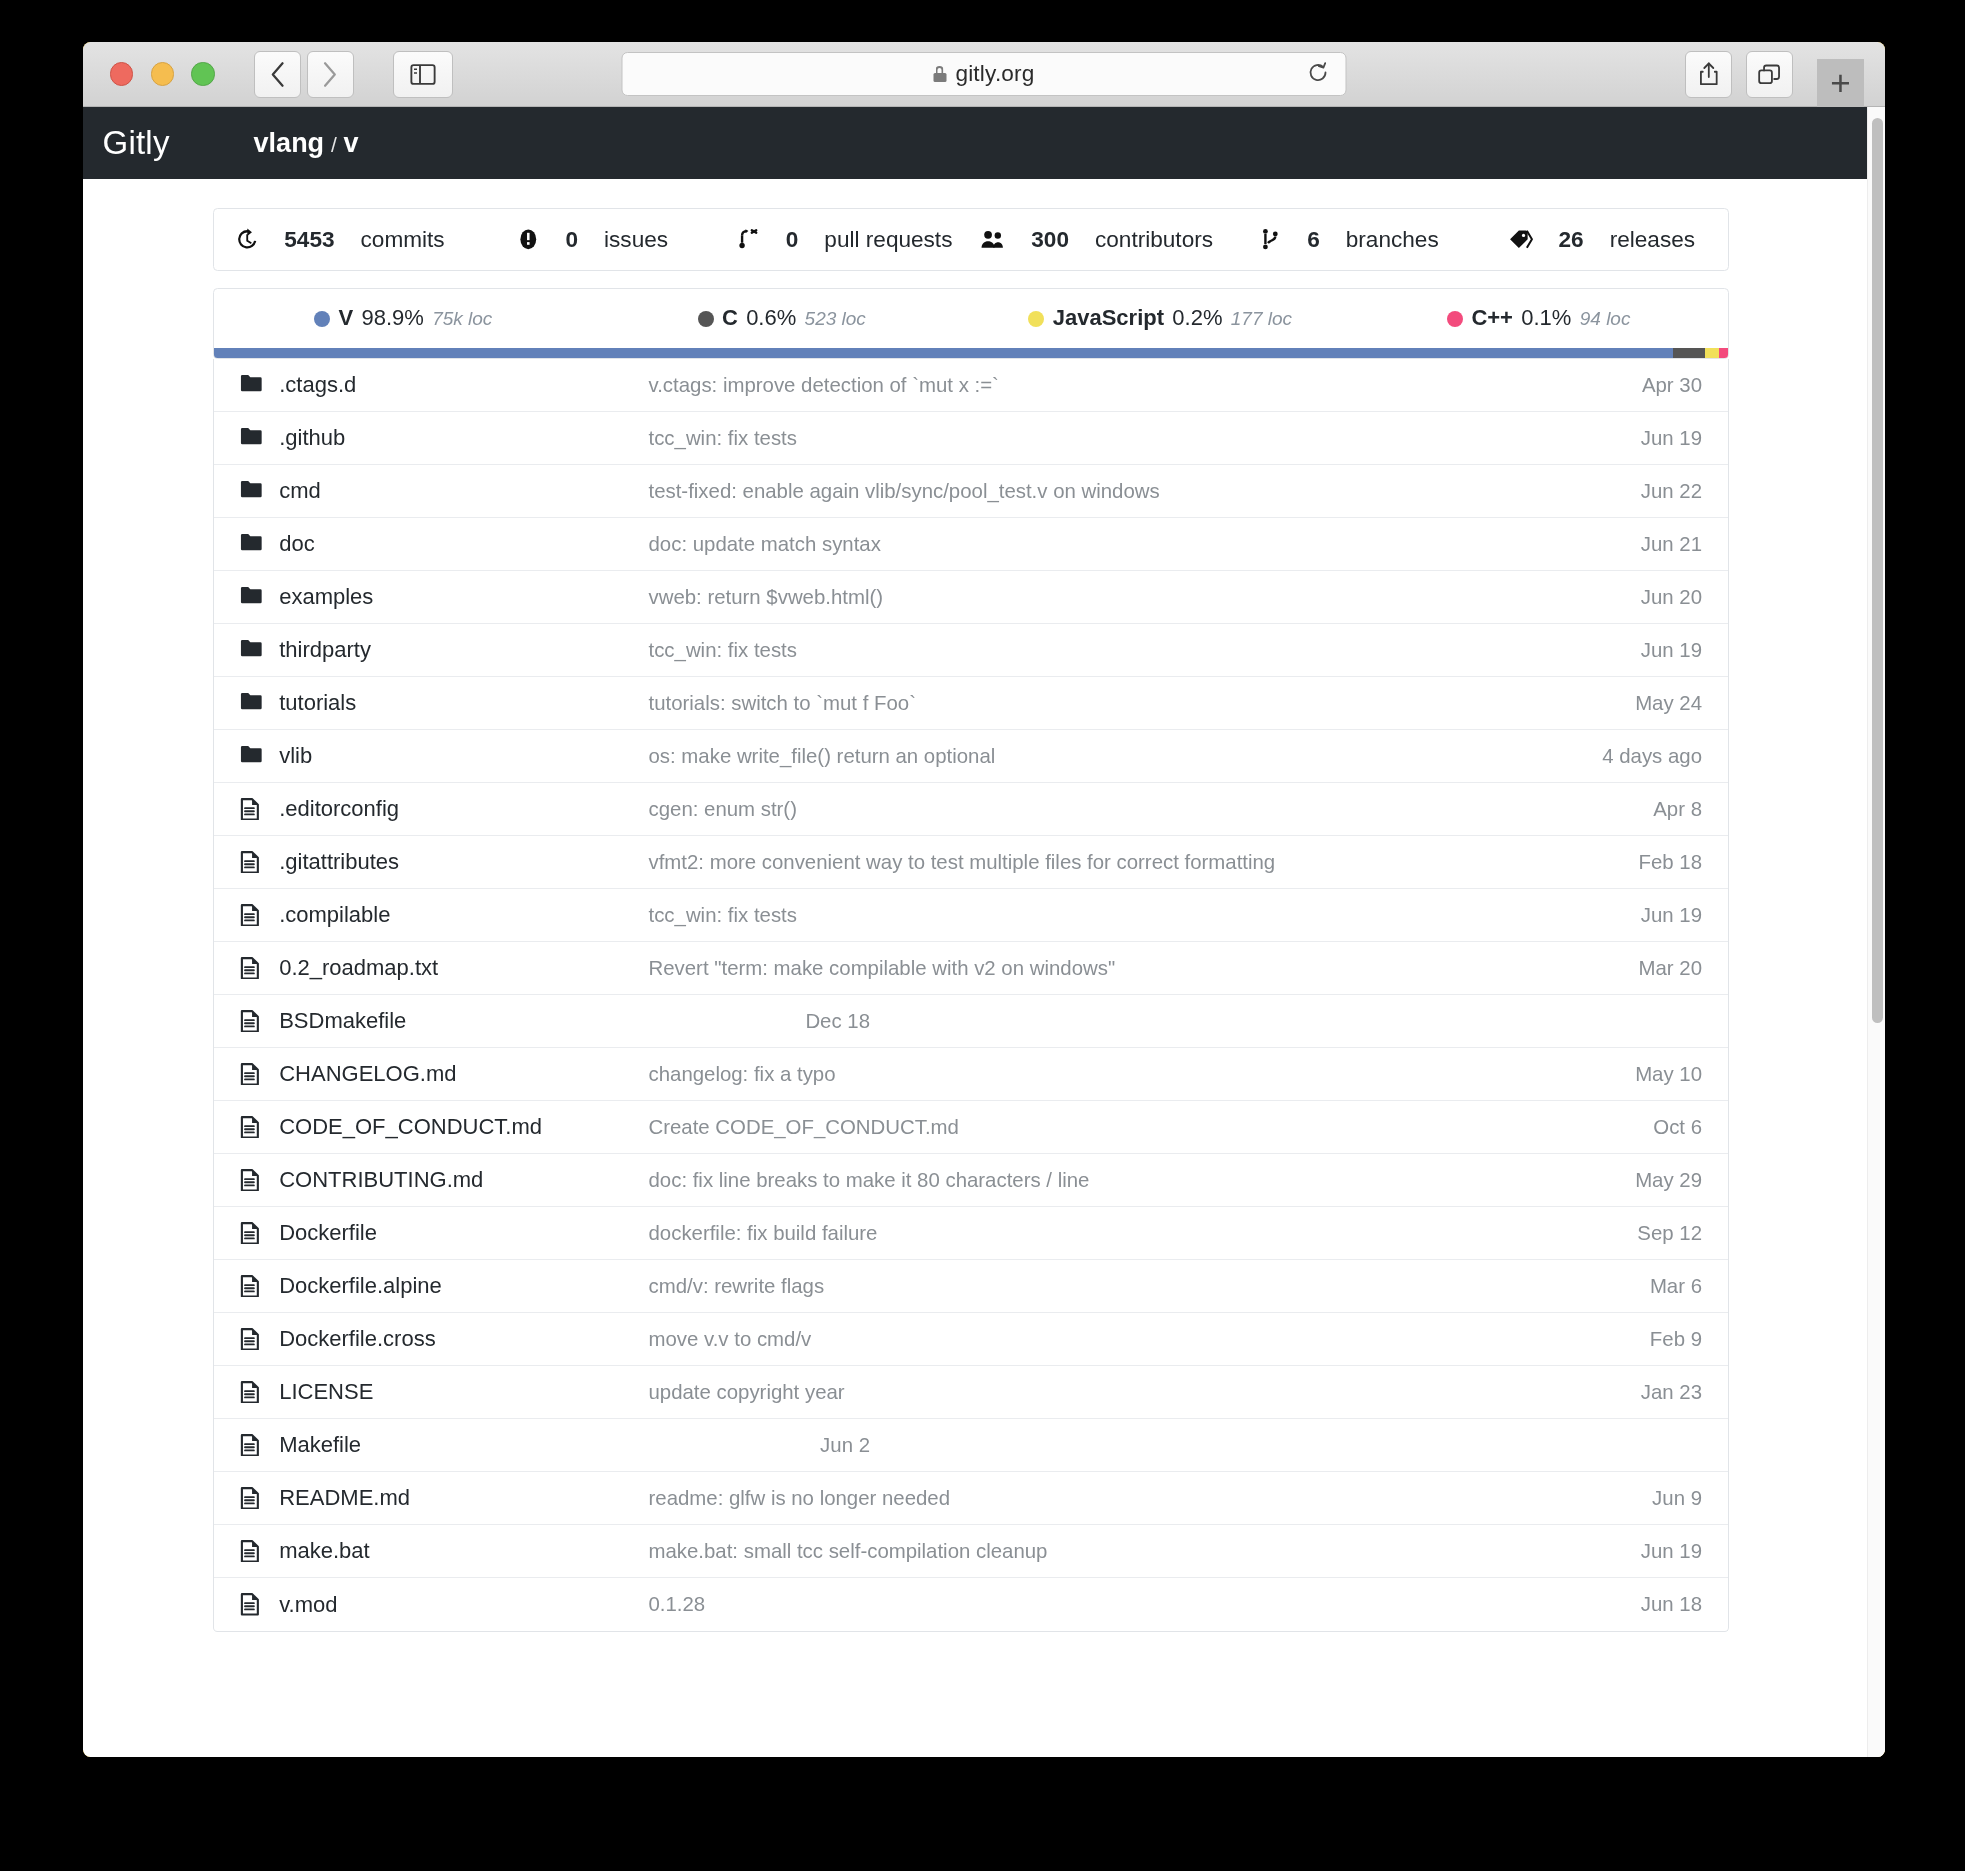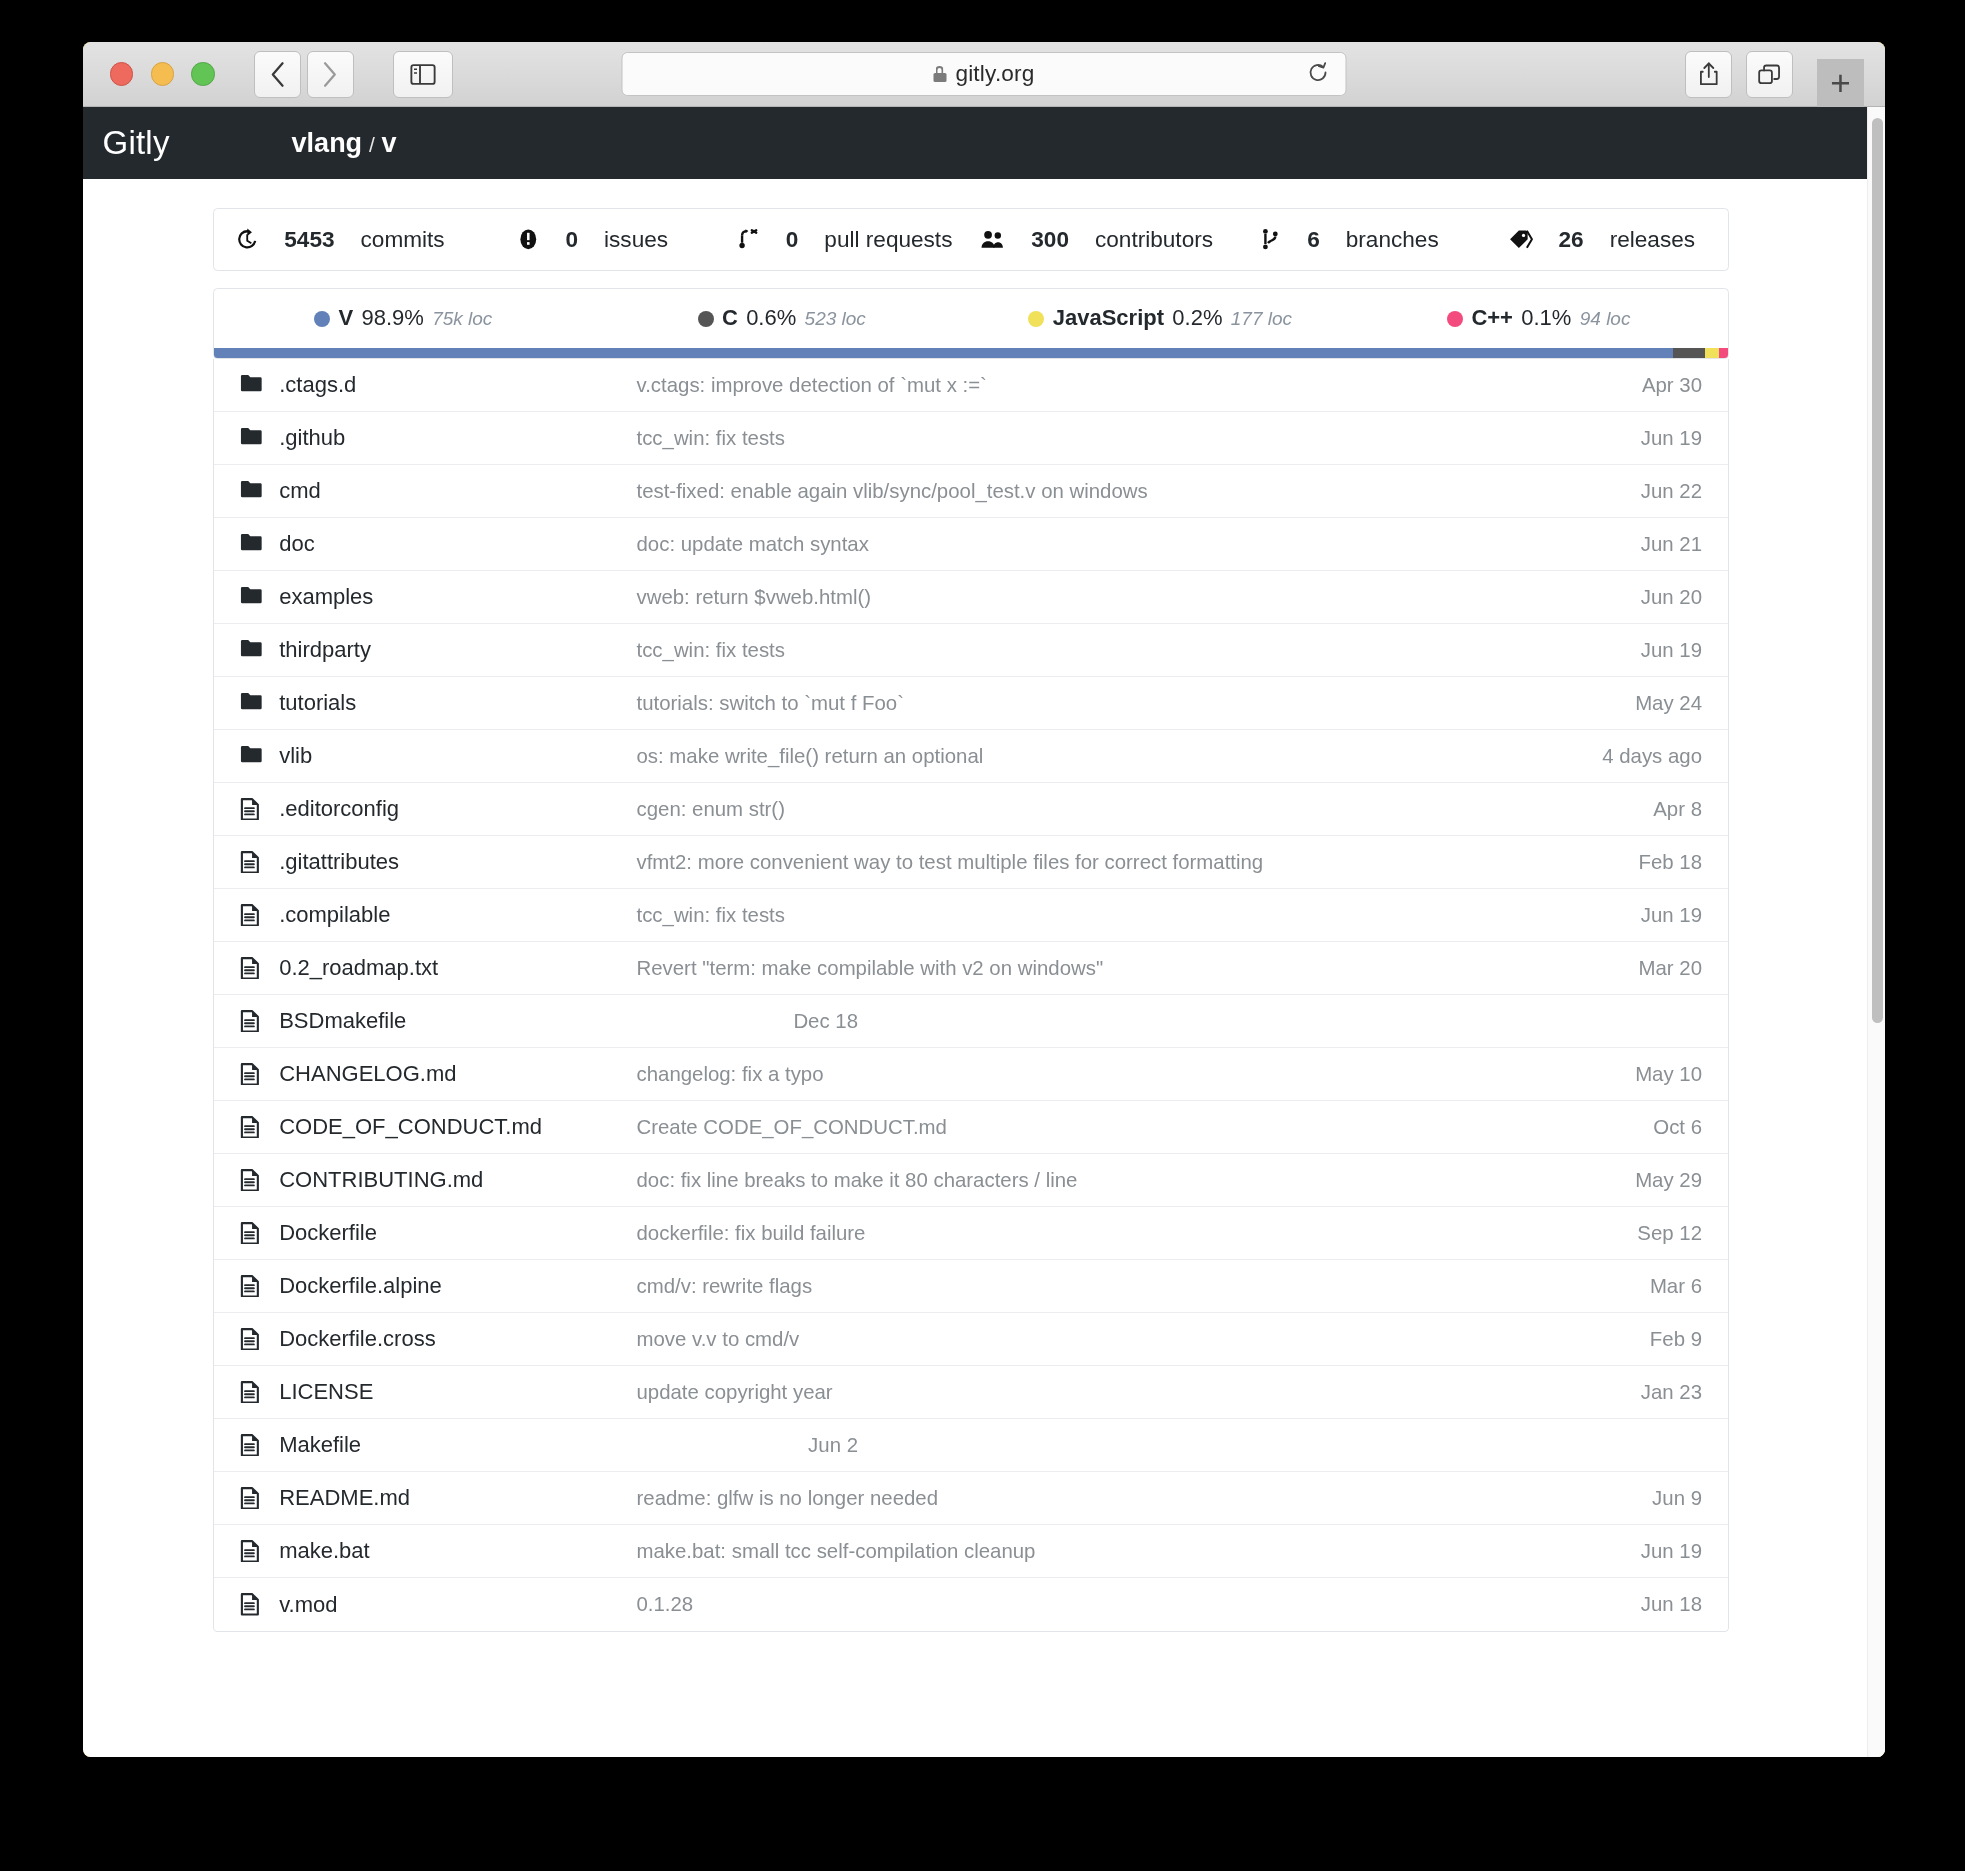--- a/index.html
+++ b/index.html
@@ -101,21 +101,20 @@
     background: #ffffff;
     overflow: hidden;
   }
 
   .site-header {
     background: #24292e;
     height: 72px;
     display: flex;
     align-items: center;
     padding-left: 19.6px;
-    gap: 38px;
   }
   .brand {
     color: #ffffff;
     font-size: 33px;
     font-weight: 400;
     letter-spacing: 0.2px;
   }
   .breadcrumb {
     margin-left: 84px;
     color: #ffffff;
@@ -192,20 +191,21 @@
     border: 0.8px solid #e1e4e8;
     border-top: none;
     border-radius: 0 0 4.5px 4.5px;
   }
   .row {
     height: 53px;
     display: flex;
     align-items: center;
     border-bottom: 0.8px solid #eaecef;
     padding: 0 26px;
+    gap: 12px;
   }
   .row:last-child { border-bottom: none; }
   .row .c-name {
     width: 392px;
     display: flex; align-items: center; gap: 16.6px;
     font-size: 22px; color: #24292e;
   }
   .row .c-msg {
     flex: 1;
     font-size: 20.4px;

